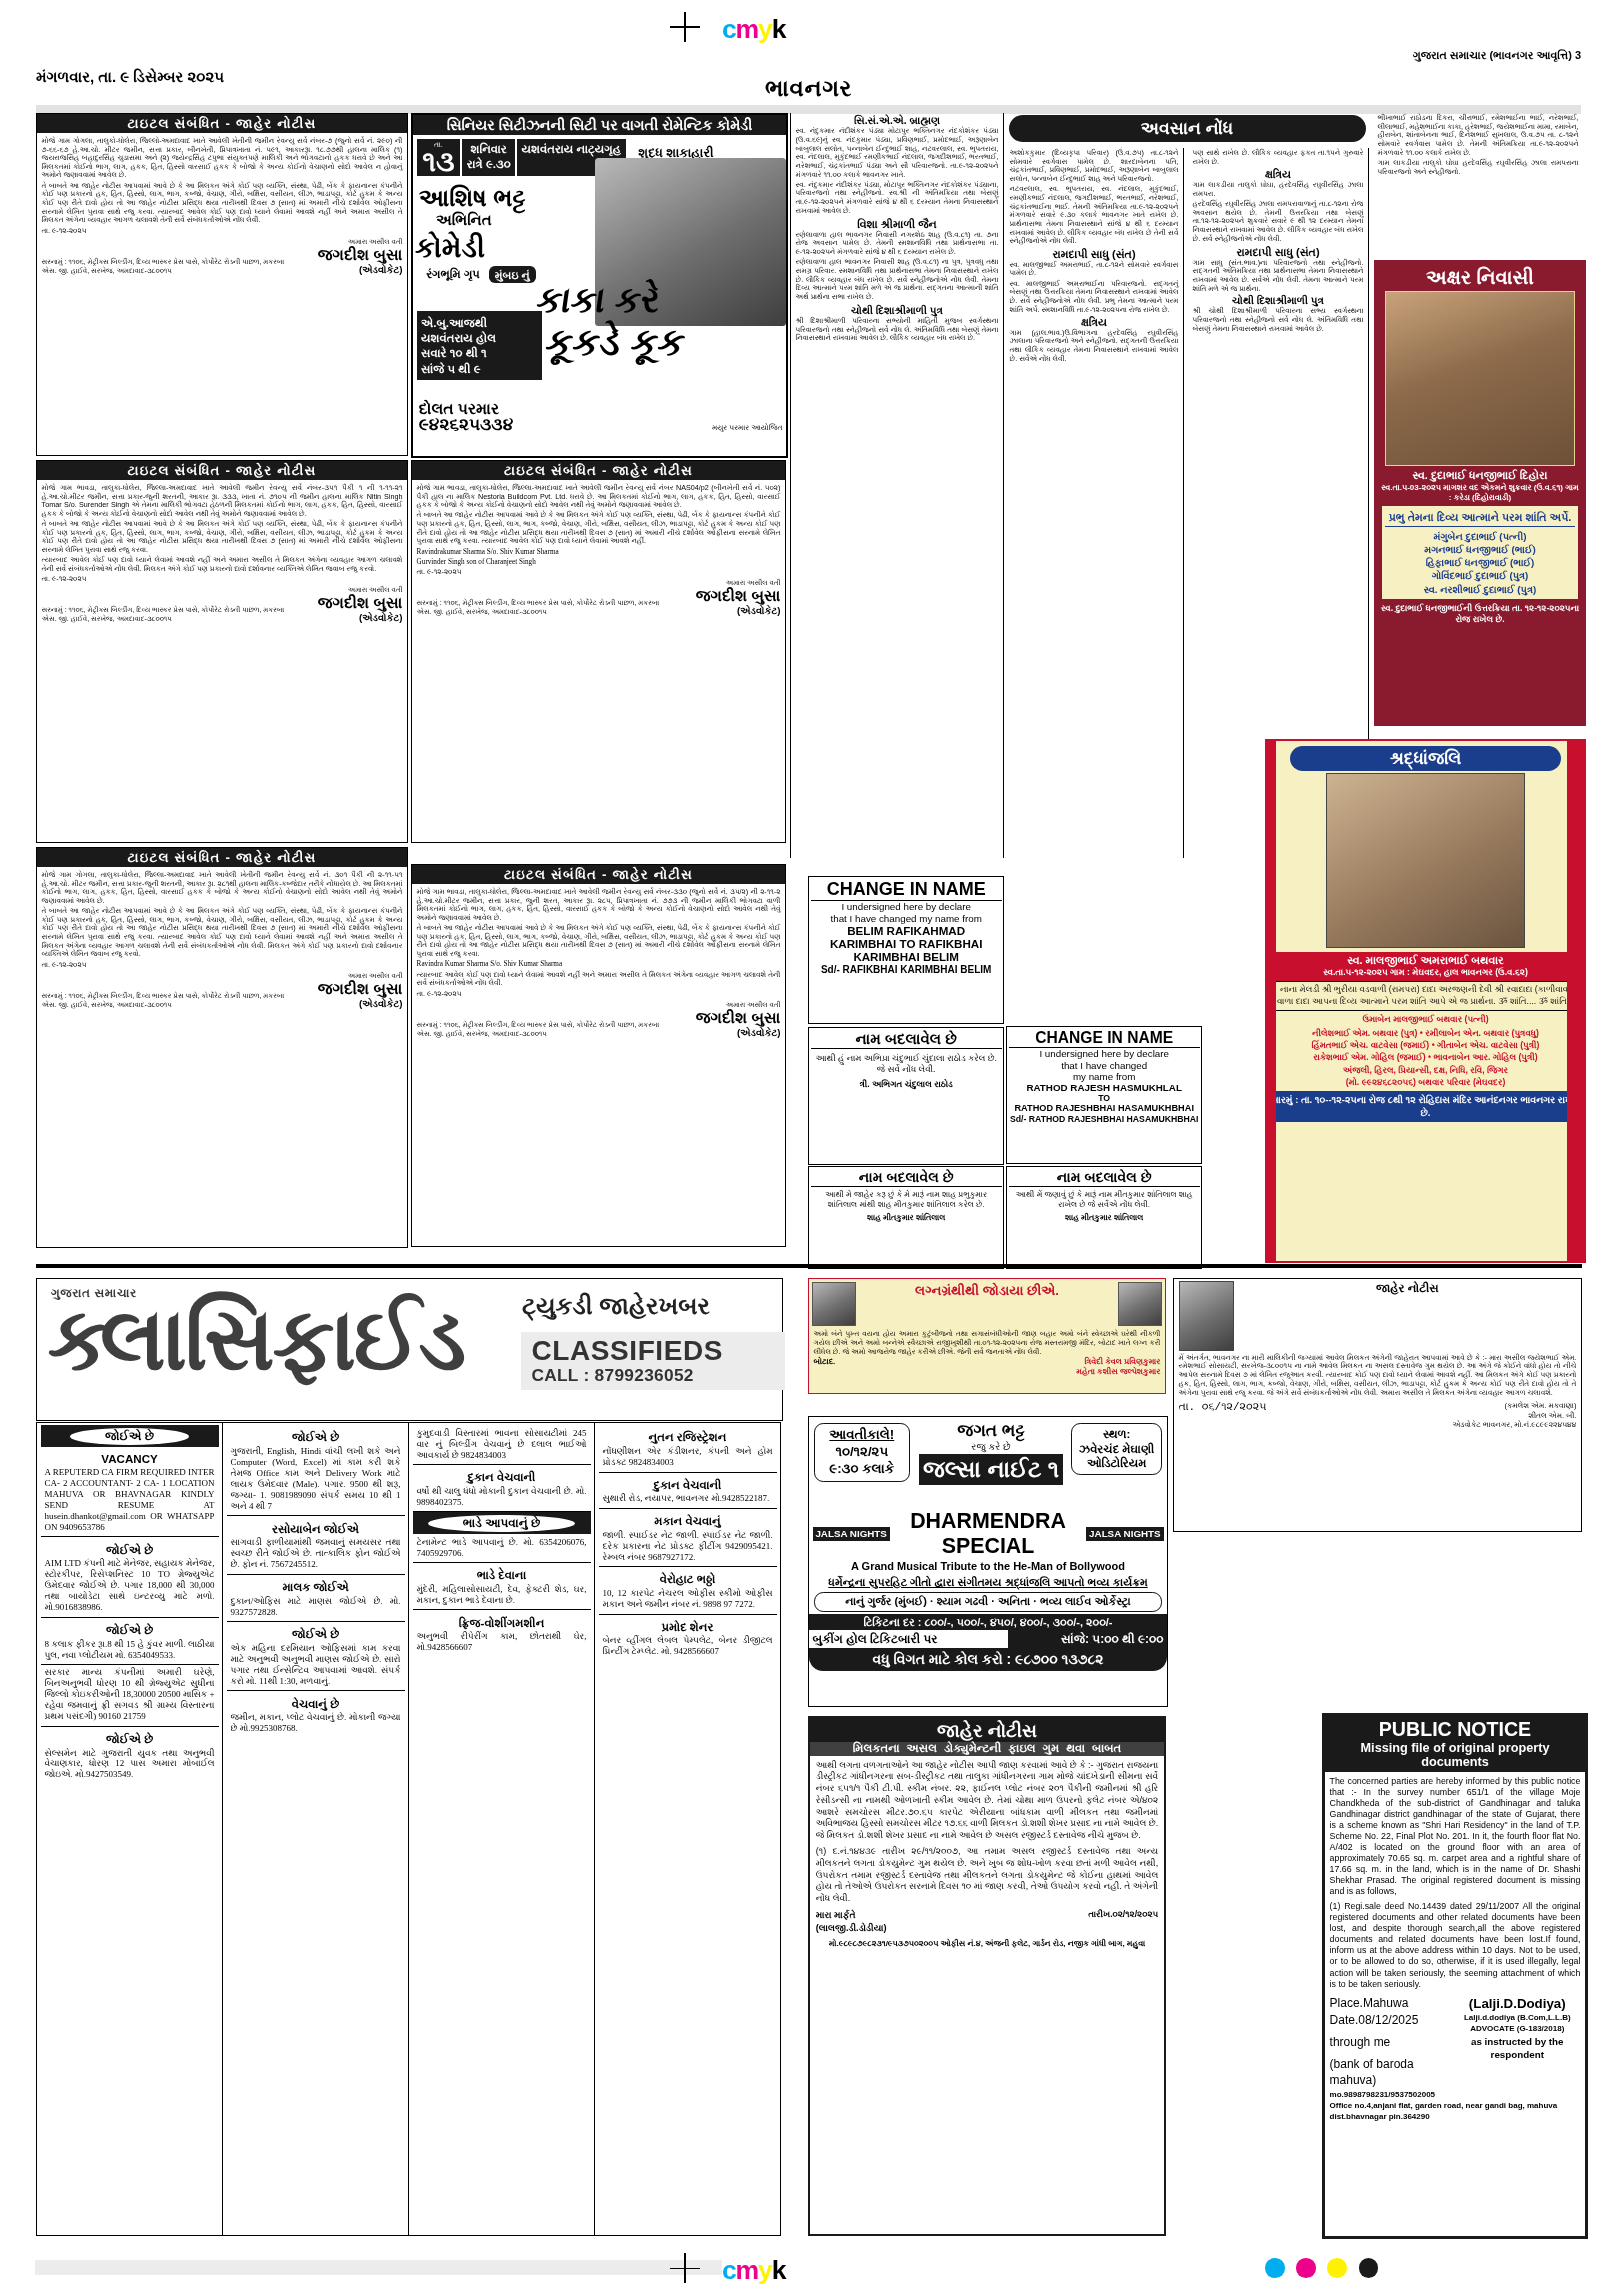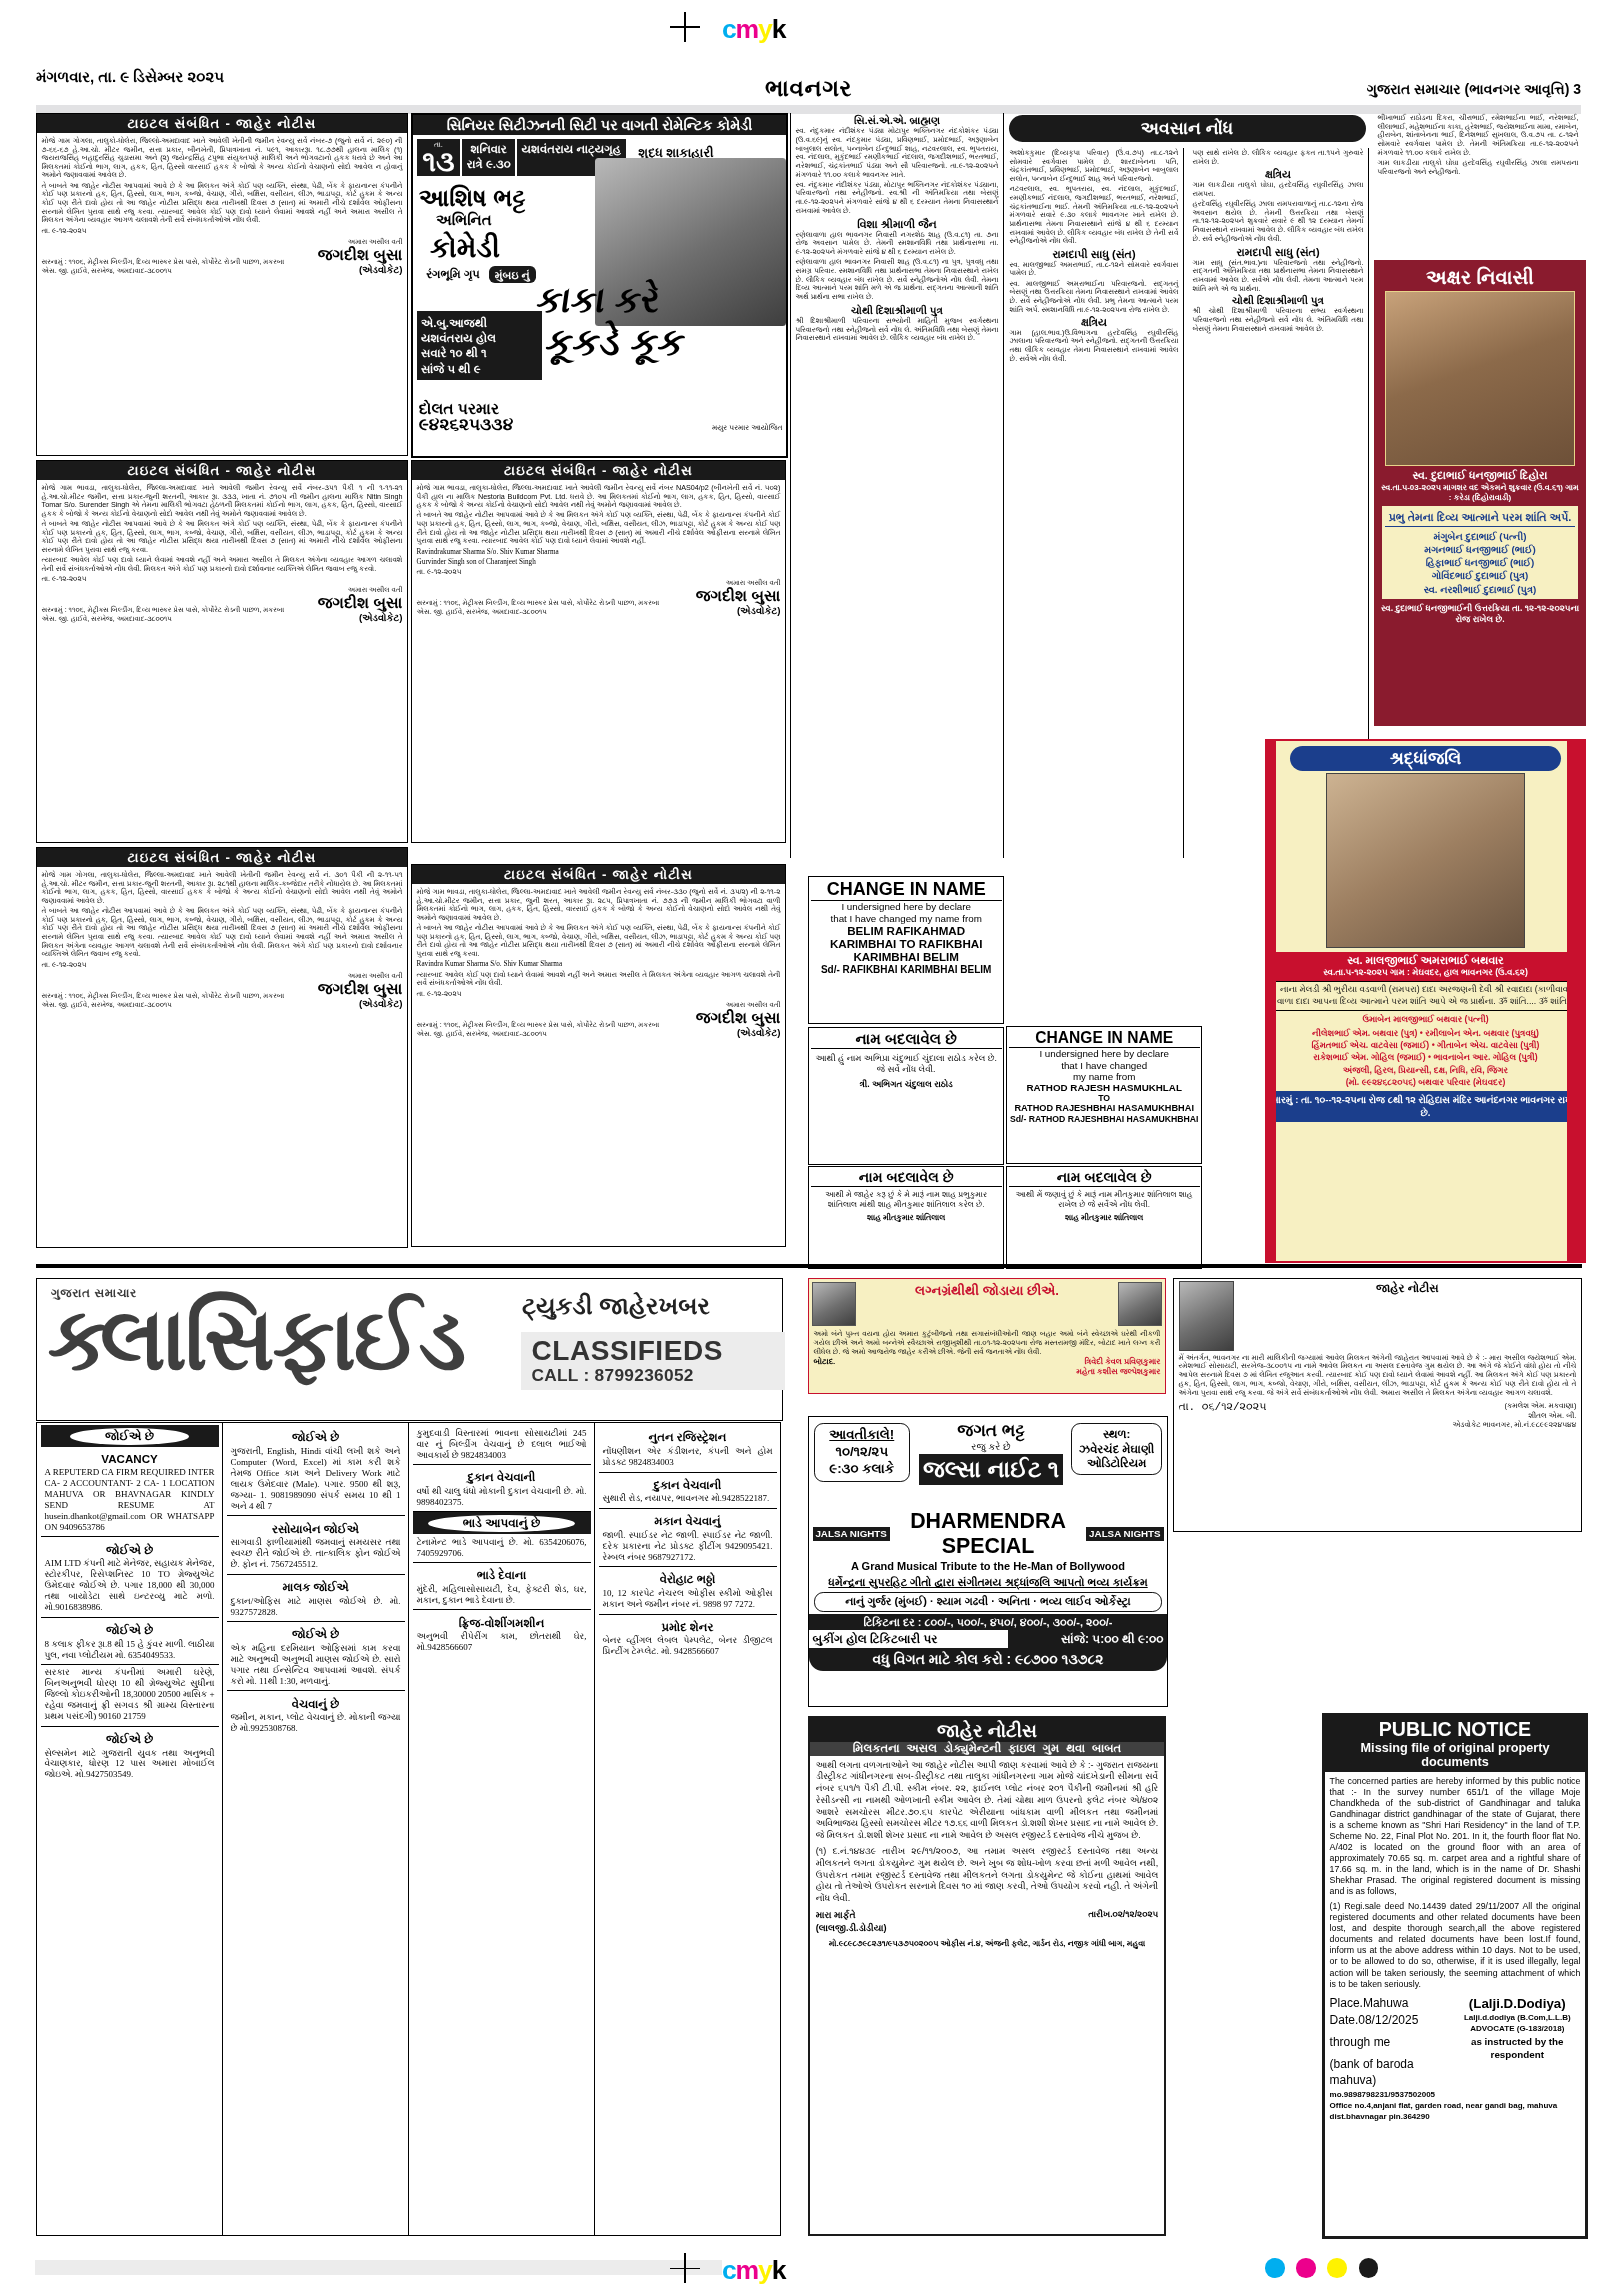--- a/index.html
+++ b/index.html
@@ -17,21 +17,21 @@
   .crop:after{content:"";position:absolute;top:14.4px;left:0;height:1.7px;width:30px;background:#000;}
   .cmyk{position:absolute;font-family:"Liberation Sans",sans-serif;font-weight:bold;font-size:26.6px;letter-spacing:-1.2px;}
   .cmyk span:nth-child(1){color:#00AEEF;}
   .cmyk span:nth-child(2){color:#EC008C;}
   .cmyk span:nth-child(3){color:#FFF200;}
   .cmyk span:nth-child(4){color:#000;}
 
   
   .mh-date{position:absolute;left:36px;top:68px;font-family:"Liberation Sans",sans-serif;font-weight:bold;font-size:15px;}
   .mh-city{position:absolute;left:0;right:0;top:75px;text-align:center;font-family:"Liberation Sans",sans-serif;font-weight:bold;font-size:23px;letter-spacing:0.6px;}
-  .mh-edition{position:absolute;right:36px;top:81px;font-family:"Liberation Sans",sans-serif;font-weight:bold;font-size:14px;}
+  .mh-edition{position:absolute;right:36px;top:49px;font-family:"Liberation Sans",sans-serif;font-weight:bold;font-size:11px;}
   .mh-rule{position:absolute;left:36px;right:36px;top:105px;height:9.2px;background:#e2e2e4;}
 
   
   .adbox{position:absolute;border:1.7px solid #000;background:#fff;overflow:hidden;}
   .adbody{padding:3.5px 4.6px;}
 
   
   .hr{position:absolute;background:#000;height:1.7px;}
 
   
@@ -153,21 +153,21 @@
         <div class="blk" style="padding:2.3px 4.6px;margin-left:1.7px;text-align:center;font-family:'Liberation Sans',sans-serif;font-weight:bold;font-size:11.6px;line-height:1.3;">
           <div>યશવંતરાય નાટ્યગૃહ</div>
         </div>
       </div>
       <div style="position:absolute;left:208px;top:10.4px;width:110px;text-align:center;font-family:'Liberation Sans',sans-serif;font-weight:bold;font-size:12.7px;line-height:1.25;">શુદ્ધ શાકાહારી કોમેડી !</div>
 
       <div class="photoblk" style="position:absolute;right:0;top:23px;width:191px;height:168px;border-radius:3.5px;"></div>
 
       <div style="position:absolute;left:5.8px;top:49px;font-family:'Liberation Sans',sans-serif;font-weight:bold;font-size:24px;">આશિષ ભટ્ટ</div>
       <div style="position:absolute;left:23px;top:76px;font-family:'Liberation Sans',sans-serif;font-weight:bold;font-size:15px;">અભિનિત</div>
-      <div style="position:absolute;left:17px;top:97px;font-family:'Liberation Sans',sans-serif;font-weight:bold;font-size:28px;">કોમેડી</div>
+      <div style="position:absolute;left:2px;top:97px;font-family:'Liberation Sans',sans-serif;font-weight:bold;font-size:28px;">કોમેડી</div>
       <div style="position:absolute;left:8px;top:132px;width:64px;text-align:center;font-family:'Liberation Sans',sans-serif;font-weight:bold;font-size:11.6px;line-height:1.2;">રંગભૂમિ ગૃપ</div>
       <div class="blk" style="position:absolute;left:76px;top:131px;padding:2.3px 5.8px;border-radius:5.8px;text-align:center;font-family:'Liberation Sans',sans-serif;font-weight:bold;font-size:11px;line-height:1.1;">મુંબઇ નું</div>
 
       <div style="position:absolute;left:124px;top:144px;font-family:'Liberation Sans',sans-serif;font-weight:bold;font-size:36px;transform:skewX(-8deg);">કાકા કરે</div>
       <div style="position:absolute;left:133px;top:186px;font-family:'Liberation Sans',sans-serif;font-weight:bold;font-size:38px;transform:skewX(-8deg);">કૂકડે કૂક</div>
 
       <div class="blk" style="position:absolute;left:3.5px;top:176px;width:116px;padding:3.5px 4.6px;font-family:'Liberation Sans',sans-serif;font-weight:bold;font-size:11.6px;line-height:1.32;white-space:pre-line;">એ.બુ.આજથી
 યશવંતરાય હોલ
 સવારે ૧૦ થી ૧
 સાંજે ૫ થી ૯</div>

